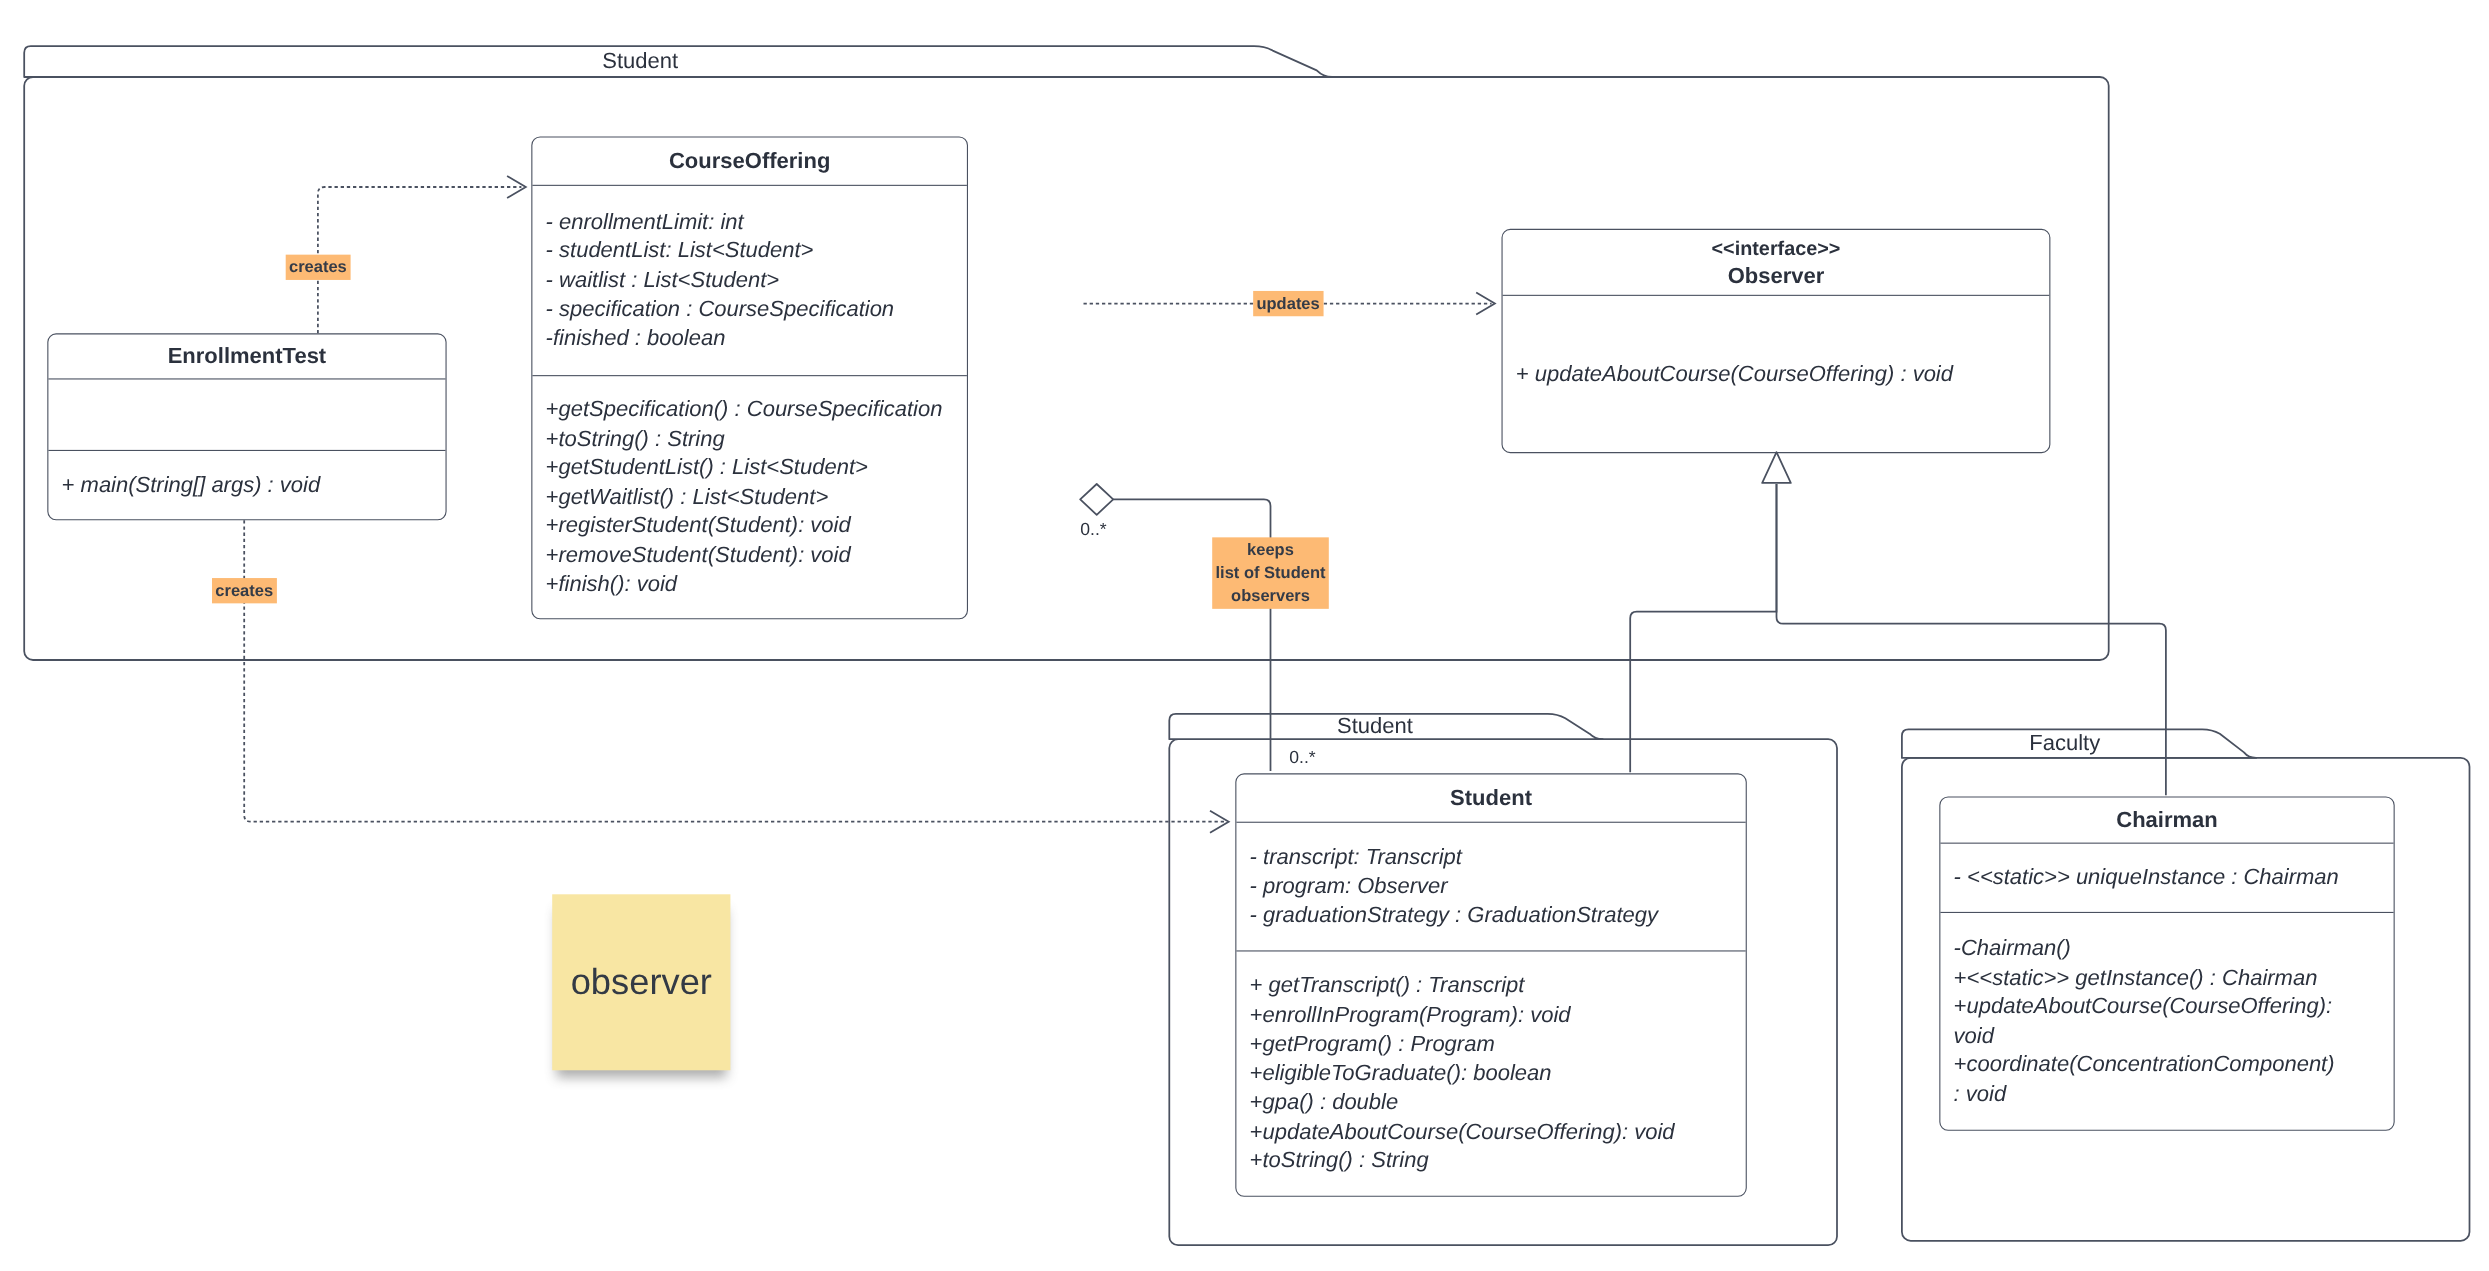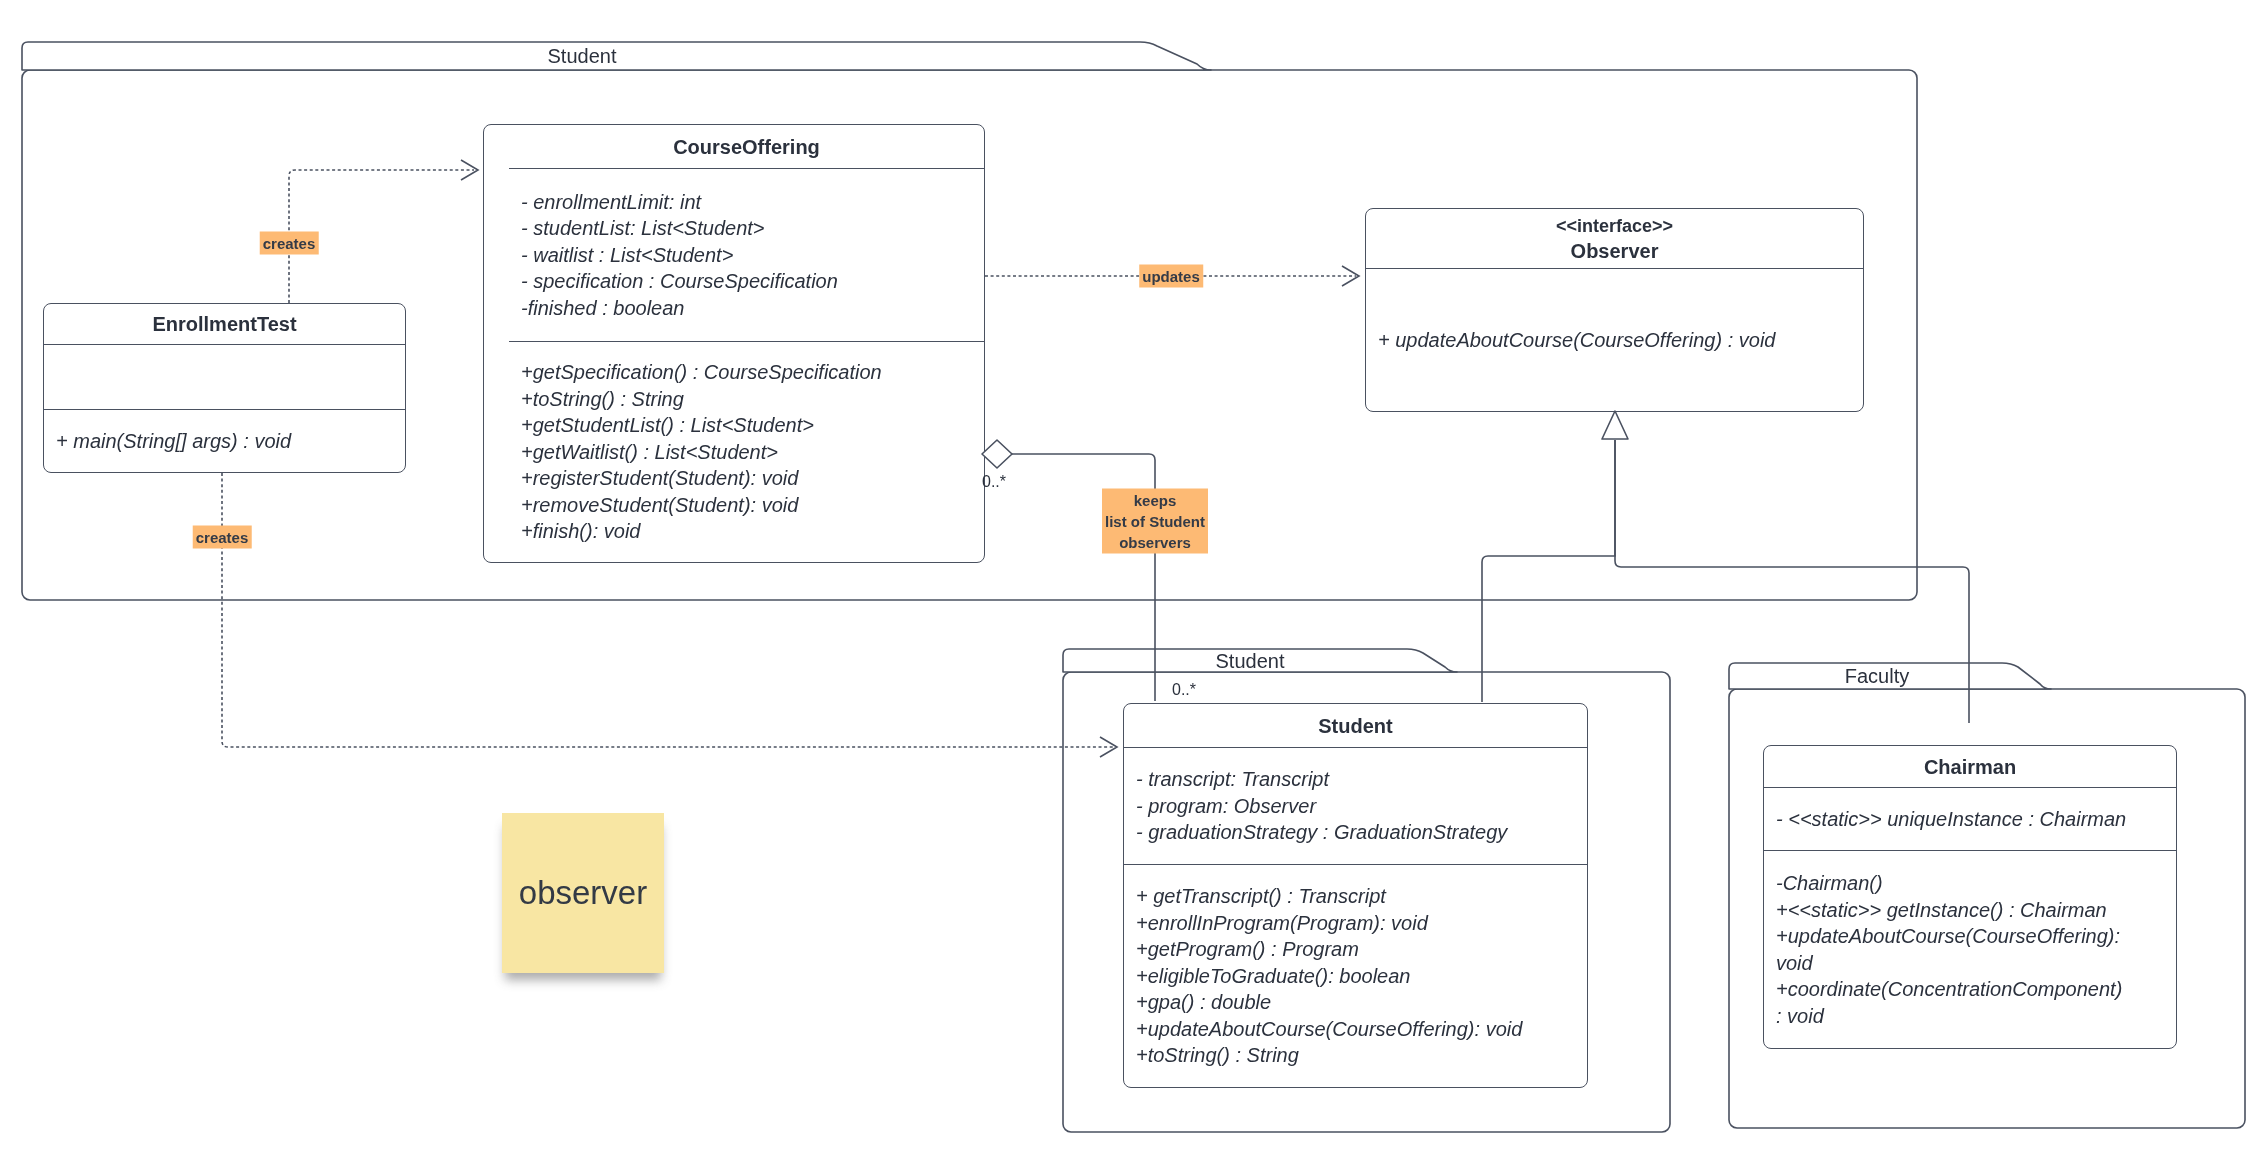--- a/index.html
+++ b/index.html
@@ -57,32 +57,32 @@
   }
   .note{
     position:absolute;left:502px;top:813px;width:162px;height:160px;
     background:var(--note-fill);
     display:flex;align-items:center;justify-content:center;
     font-size:33px;color:#333a45;
     box-shadow:0 10px 10px -3px rgba(70,70,70,0.45);
   }
 
   
-  #cls-courseoffering{left:483px;top:124px;width:502px;height:439px;padding-left:25px;}
+  #cls-courseoffering{left:483px;top:124px;width:397px;height:439px;}
   #cls-courseoffering .cls-title{height:43px;}
   #cls-courseoffering .attrs{height:173px;}
   #cls-enrollmenttest{left:43px;top:303px;width:363px;height:170px;}
   #cls-enrollmenttest .cls-title{height:40px;justify-content:center;}
   #cls-enrollmenttest .attrs{height:65px;}
   #cls-observer{left:1365px;top:208px;width:499px;height:204px;}
   #cls-observer .cls-title{height:59px;}
   #cls-student{left:1123px;top:703px;width:465px;height:385px;}
   #cls-student .cls-title{height:43px;}
   #cls-student .attrs{height:117px;}
-  #cls-chairman{left:1763px;top:745px;width:414px;height:304px;}
+  #cls-chairman{left:1763px;top:724px;width:414px;height:304px;}
   #cls-chairman .cls-title{height:41px;}
   #cls-chairman .attrs{height:63px;}
 </style>
 </head>
 <body>
 
 <div class="stage">
 
   <svg class="layer">
     <g>

